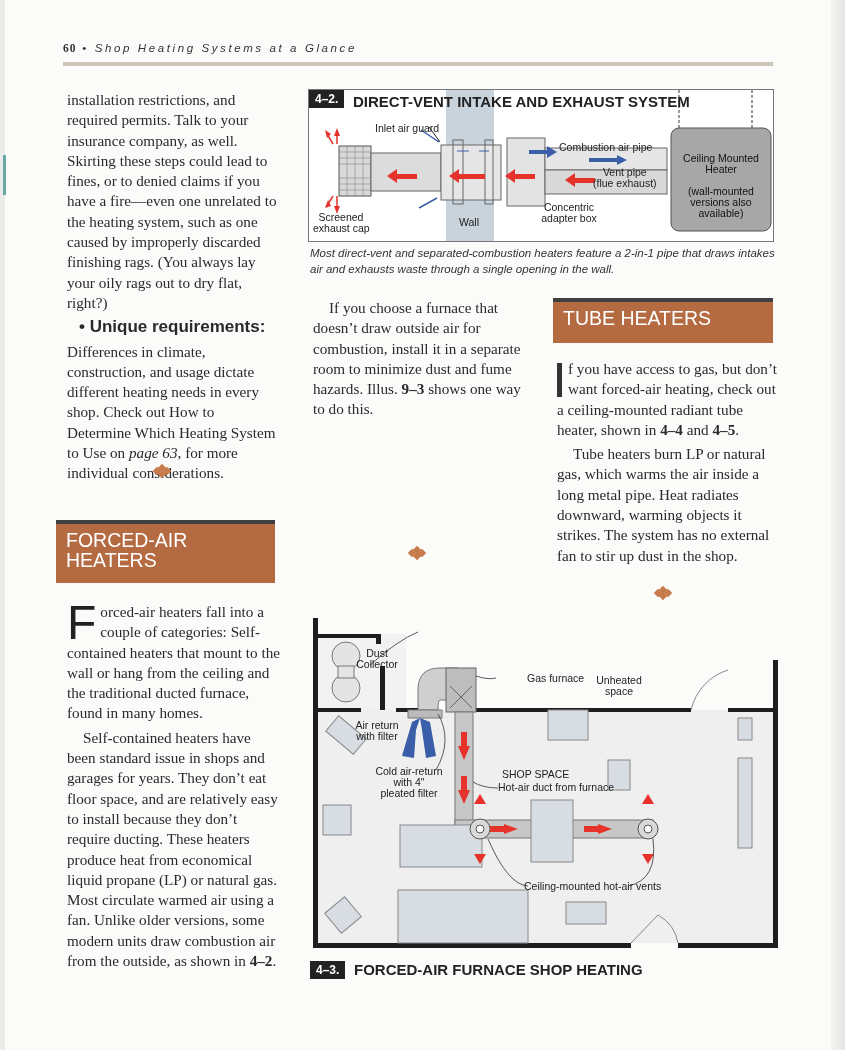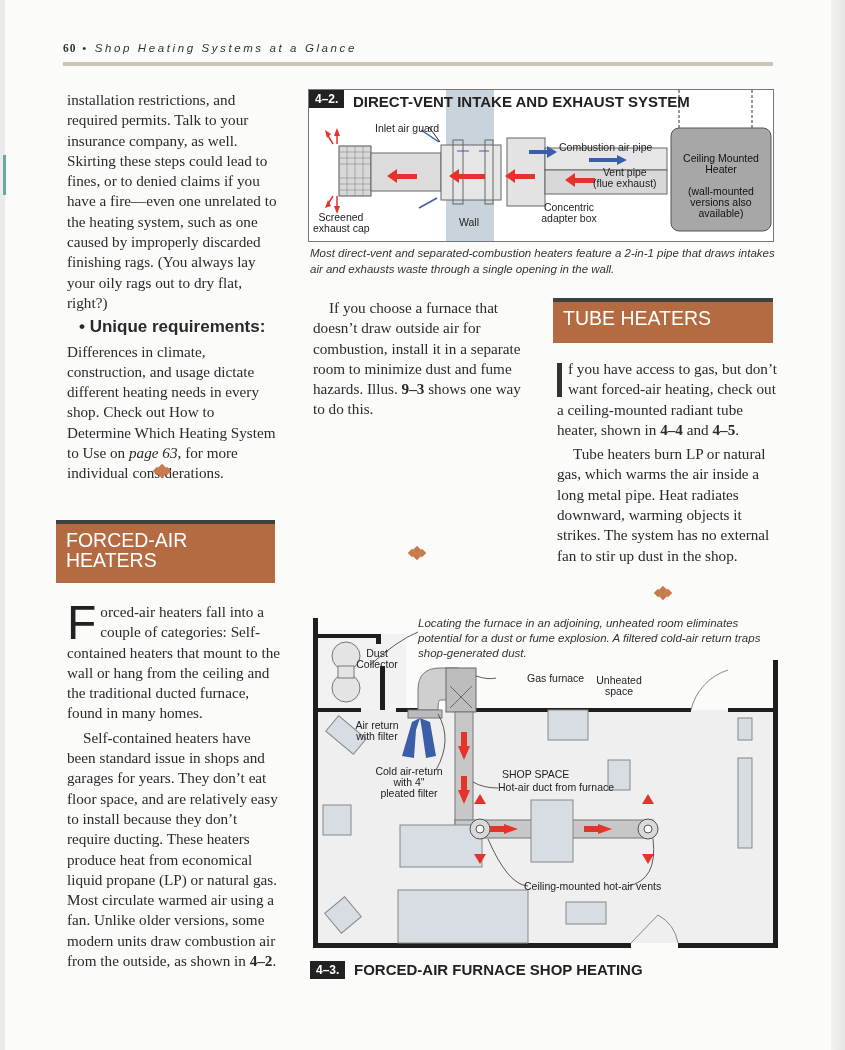--- a/index.html
+++ b/index.html
@@ -250,21 +250,20 @@
 
     <g fill="none" stroke="#333" stroke-width="0.8">
       <path d="M130,104 Q145,130 128,160"></path>
       <path d="M165,172 Q175,178 190,178"></path>
       <path d="M180,229 Q200,275 220,276"></path>
       <path d="M345,229 Q350,270 320,276"></path>
       <path d="M168,66 Q180,70 188,68"></path>
       <path d="M62,55 Q90,30 110,22"></path>
     </g>
   </svg>
-  <div class="fig-caption" style="left:110px;top:6px;width:362px;line-height:15px;">Locating the furnace in an adjoining, unheated room eliminates potential for a dust or fume explosion. A filtered cold-air return traps shop-generated dust.</div>
   <div class="lbl" style="left:46px;top:38px;width:46px;"><span>Dust</span><br><span>Collector</span></div>
   <div class="lbl" style="left:190px;top:63px;margin-left:29px;">Gas furnace</div>
   <div class="lbl" style="left:286px;top:65px;width:50px;"><span>Unheated</span><br><span>space</span></div>
   <div class="lbl" style="left:42px;top:110px;width:54px;"><span>Air return</span><br><span>with filter</span></div>
   <div class="lbl" style="left:64px;top:156px;width:74px;"><span>Cold air-return</span><br><span>with 4"</span><br><span>pleated filter</span></div>
   <div class="lbl" style="left:194px;top:159px;">SHOP SPACE</div>
   <div class="lbl" style="left:190px;top:172px;">Hot-air duct from furnace</div>
   <div class="lbl" style="left:216px;top:271px;">Ceiling-mounted hot-air vents</div>
 </div>
 <div class="fig-badge" style="left:310px;top:961px;">4–3.</div>

